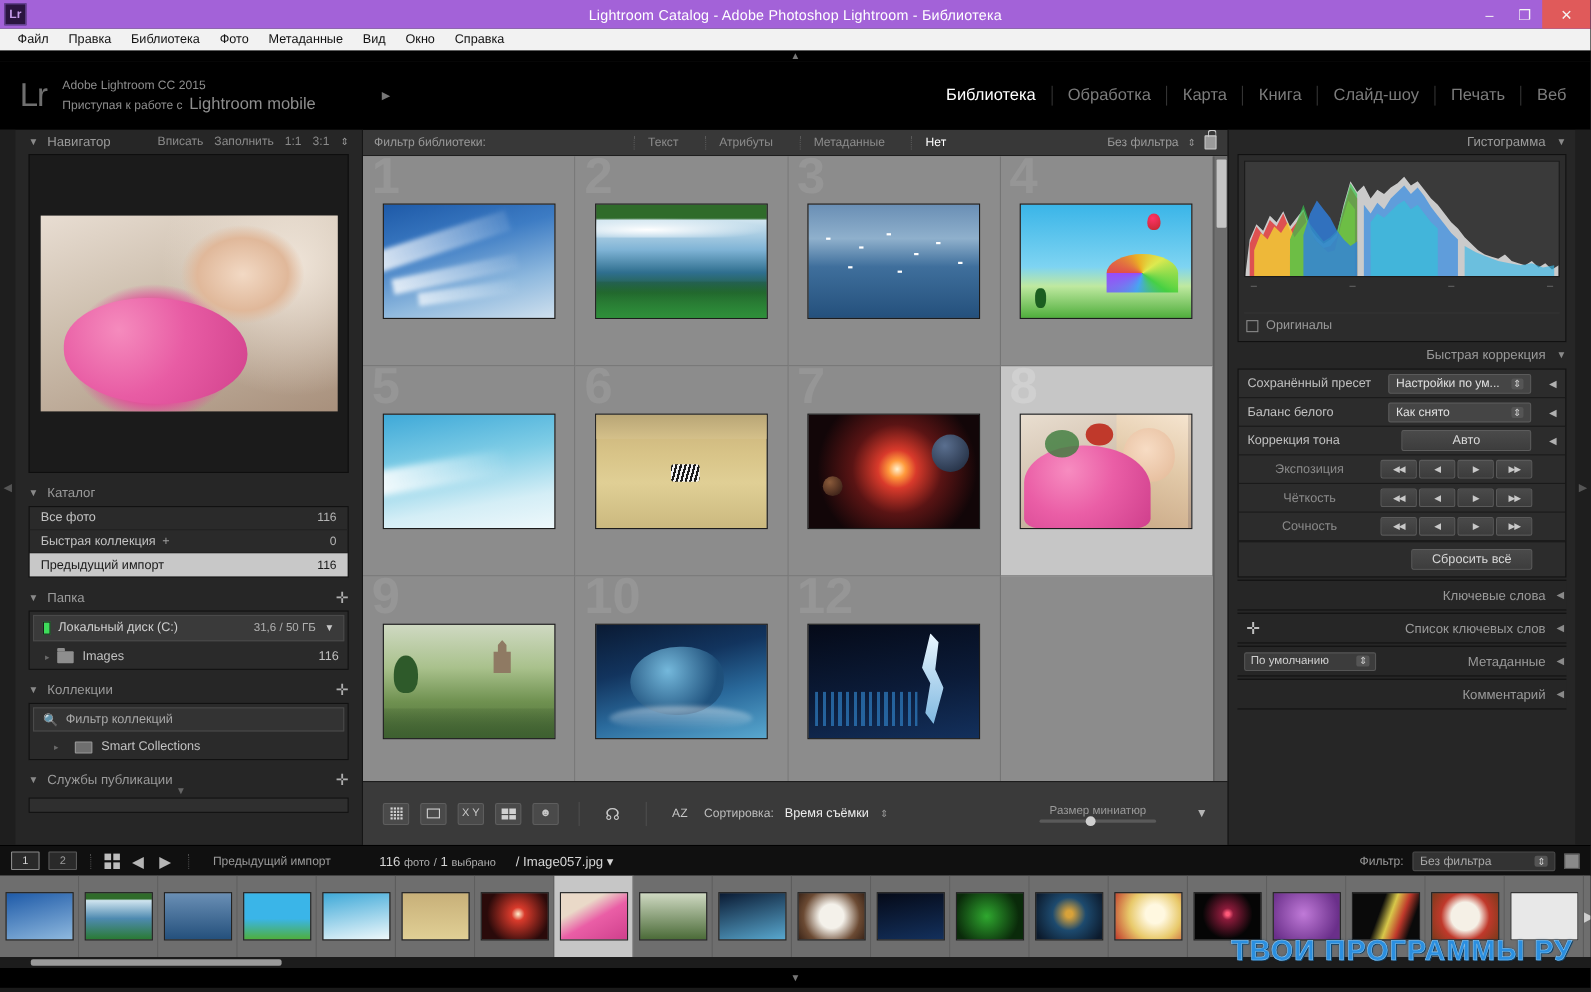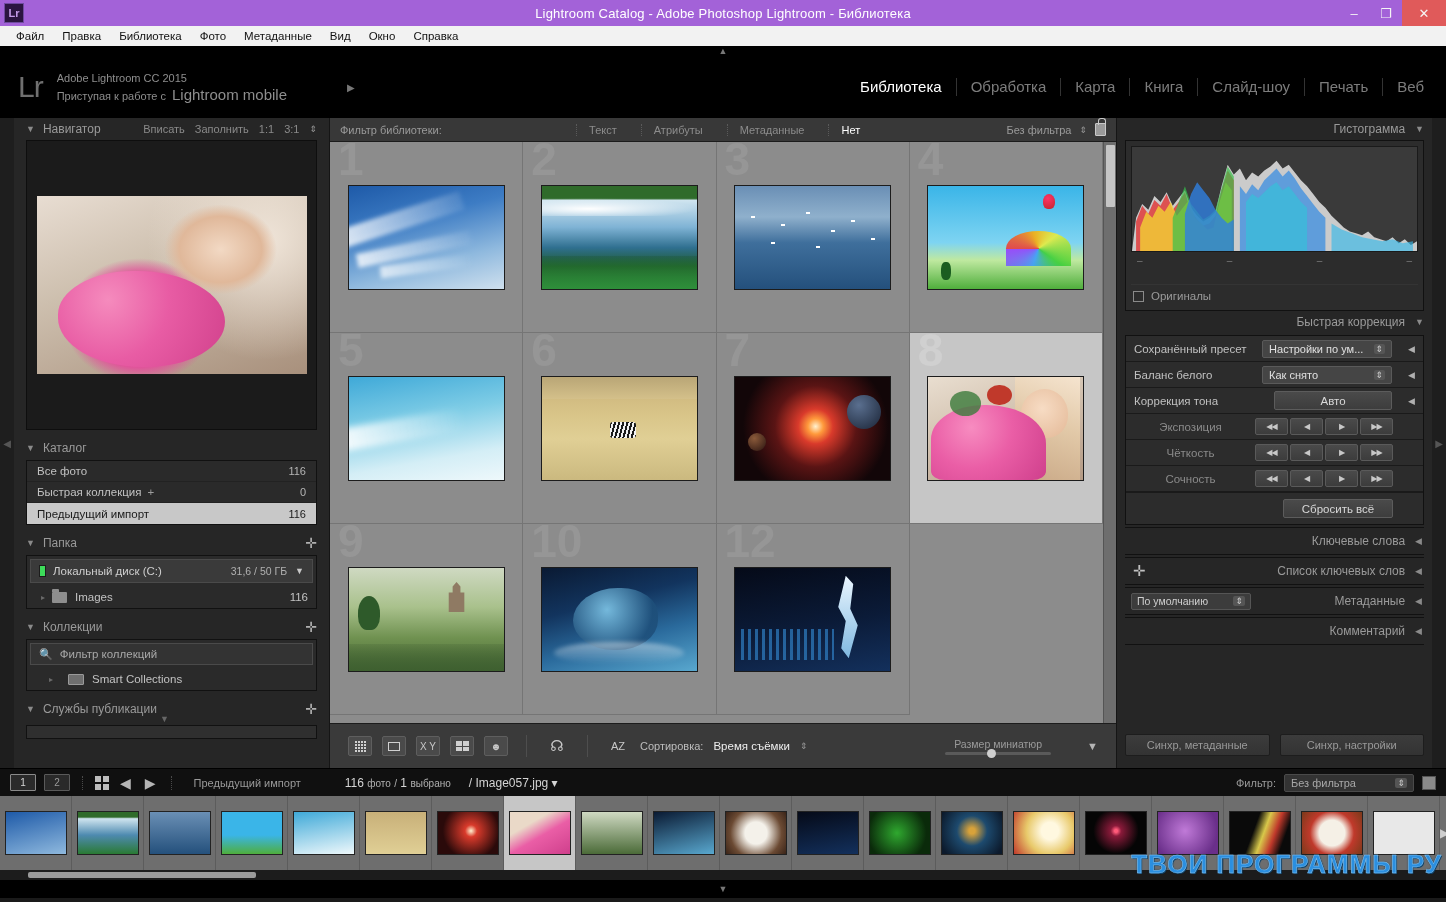--- a/index.html
+++ b/index.html
@@ -202,21 +202,21 @@
     position:absolute; top:-6px; left:8px; font-size:46px; color:#9a9a9a;
     font-weight:700; line-height:1; opacity:0.75;
   }
   .cell.sel .cell-num { color:#d2d2d2; opacity:0.85; }
   .thumb { width:157px; height:105px; border:1px solid #1c1c1c; overflow:hidden; position:relative;}
 
   .v-scroll { width:13px; background:#6e6e6e; border-left:1px solid #555; position:relative;}
   .v-thumb { position:absolute; top:3px; left:2px; width:9px; height:62px; background:#c5c5c5; border-radius:1px;}
 
   .toolbar {
-    height:45px; background:#3a3a3a; border-top:1px solid #1c1c1c;
+    height:58px; background:#3a3a3a; border-top:1px solid #1c1c1c;
     display:flex; align-items:center; padding:0 18px; gap:10px;
   }
   .tb-ico {
     width:24px;height:20px;background:#4a4a4a;border:1px solid #5e5e5e;border-radius:2px;
     display:flex;align-items:center;justify-content:center;color:#c8c8c8;font-size:10px;
   }
   .tb-sep { width:1px;height:22px;background:#4e4e4e;margin:0 8px;}
   .tb-text { font-size:11px;color:#bdbdbd;}
   .sort-val { font-size:11.5px;color:#ededed;}
   .thumb-size { margin-left:auto; display:flex; flex-direction:column; align-items:center; gap:2px; margin-right:26px;}
@@ -330,21 +330,21 @@
     border-right:1px solid #5c5c5c; flex:0 0 auto; background:#6e6e6e;
   }
   .fs-cell.sel { background:#c6c6c6; }
   .fs-thumb { width:62px;height:44px;border:1px solid #222; overflow:hidden;}
   .fs-right-arrow { width:20px;height:74px;display:flex;align-items:center;justify-content:center;color:#cfcfcf;font-size:12px;background:#6e6e6e;}
 
   .fs-scroll { height:10px; background:#1c1c1c; position:relative;}
   .fs-scroll-thumb { position:absolute;left:28px;top:2px;width:228px;height:6px;background:#9a9a9a;border-radius:2px;}
 
   .watermark {
-    position:absolute; right:4px; bottom:22px; font-size:26px; font-weight:bold;
+    position:absolute; right:16px; bottom:22px; font-size:26px; font-weight:bold;
     color:#2b8fe0; letter-spacing:1px; font-family:"Liberation Sans",sans-serif;
     text-shadow:0 0 2px #0a3c66, 1px 1px 0 #11466e;
     -webkit-text-stroke:0.5px #8fc8f0;
   }
   .bottom-bar { height:18px; background:#000; display:flex;align-items:center;justify-content:center;}
   .bb-caret { color:#777;font-size:9px;}
   .top-caret { height:10px;background:#000;display:flex;align-items:center;justify-content:center;color:#777;font-size:9px;}
 </style>
 </head>
 <body>
@@ -763,24 +763,20 @@
         </span>
         <span class="cp-title">Метаданные</span>
         <span class="rp-tri">◀</span>
       </div>
       <div class="collapsed-panel">
         <span class="cp-title">Комментарий</span>
         <span class="rp-tri">◀</span>
       </div>
     </div>
 
-    <div class="sync-row">
-      <span class="sync-btn">Синхр, метаданные</span>
-      <span class="sync-btn">Синхр, настройки</span>
-    </div>
   </div>
 </div>
 
 <div class="filmstrip-bar">
   <span class="scr-btn">1</span>
   <span class="scr-btn alt">2</span>
   <span class="fs-dot"></span>
   <span class="grid-btn">
       <i></i>
       <i></i>

